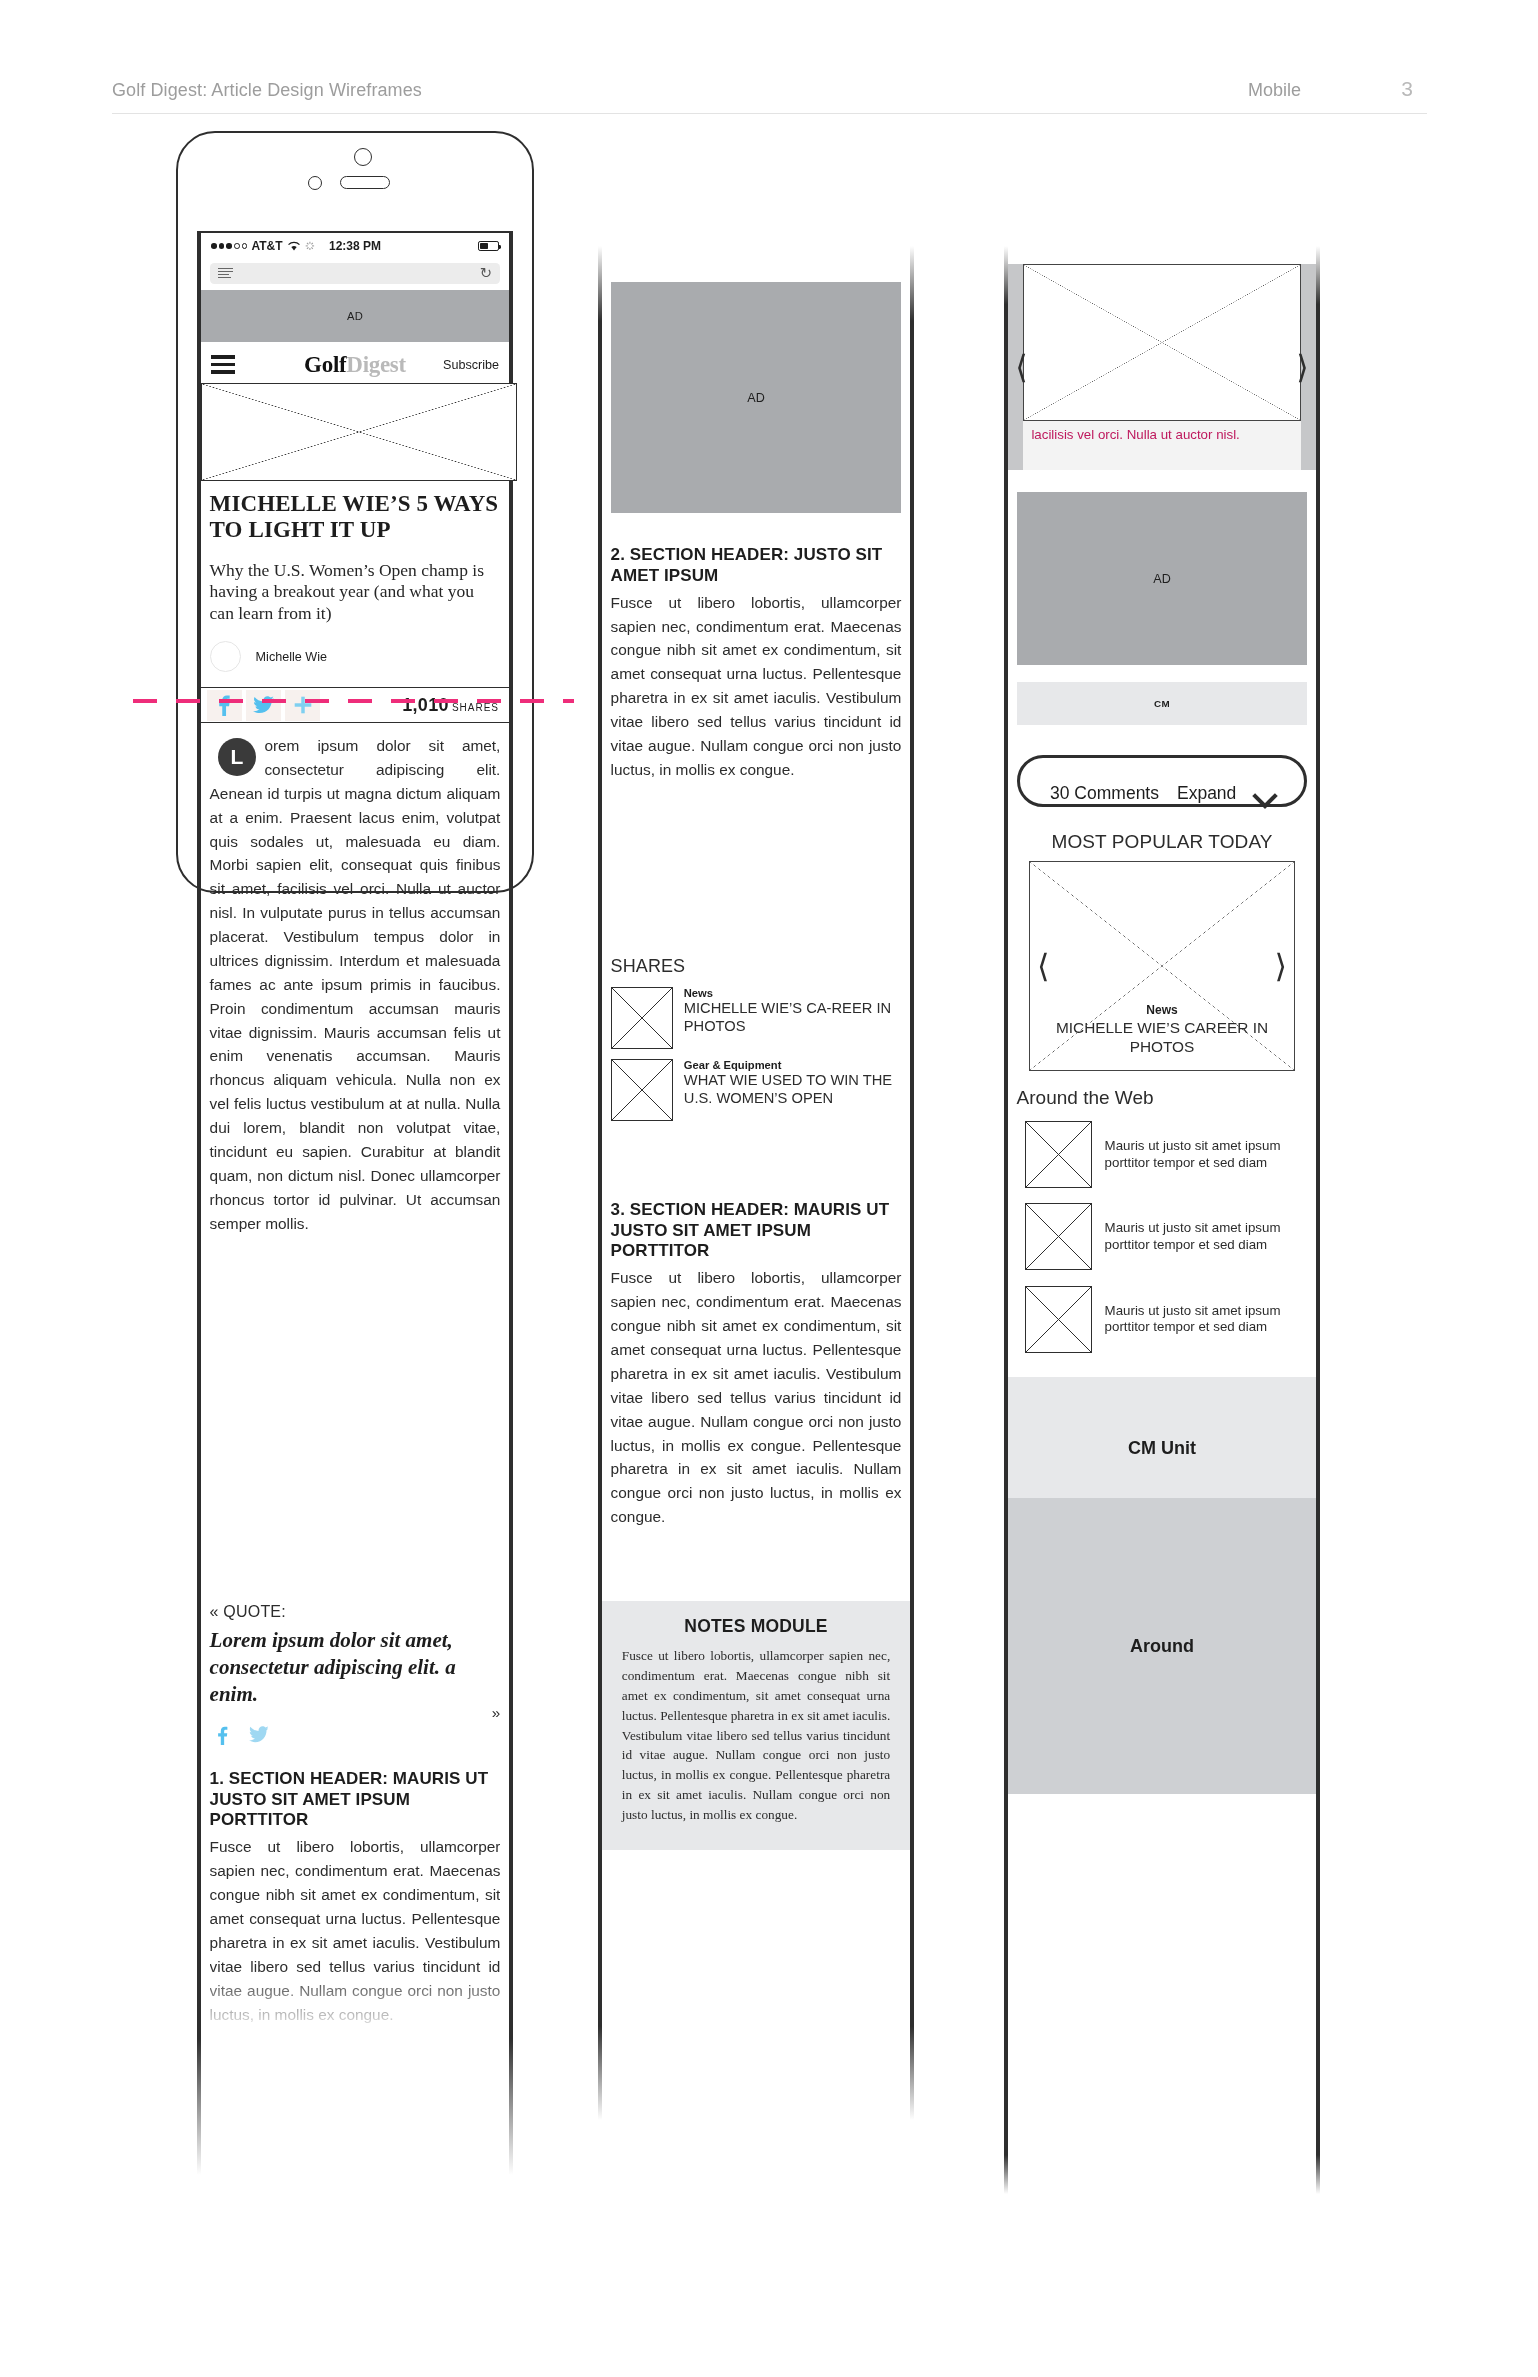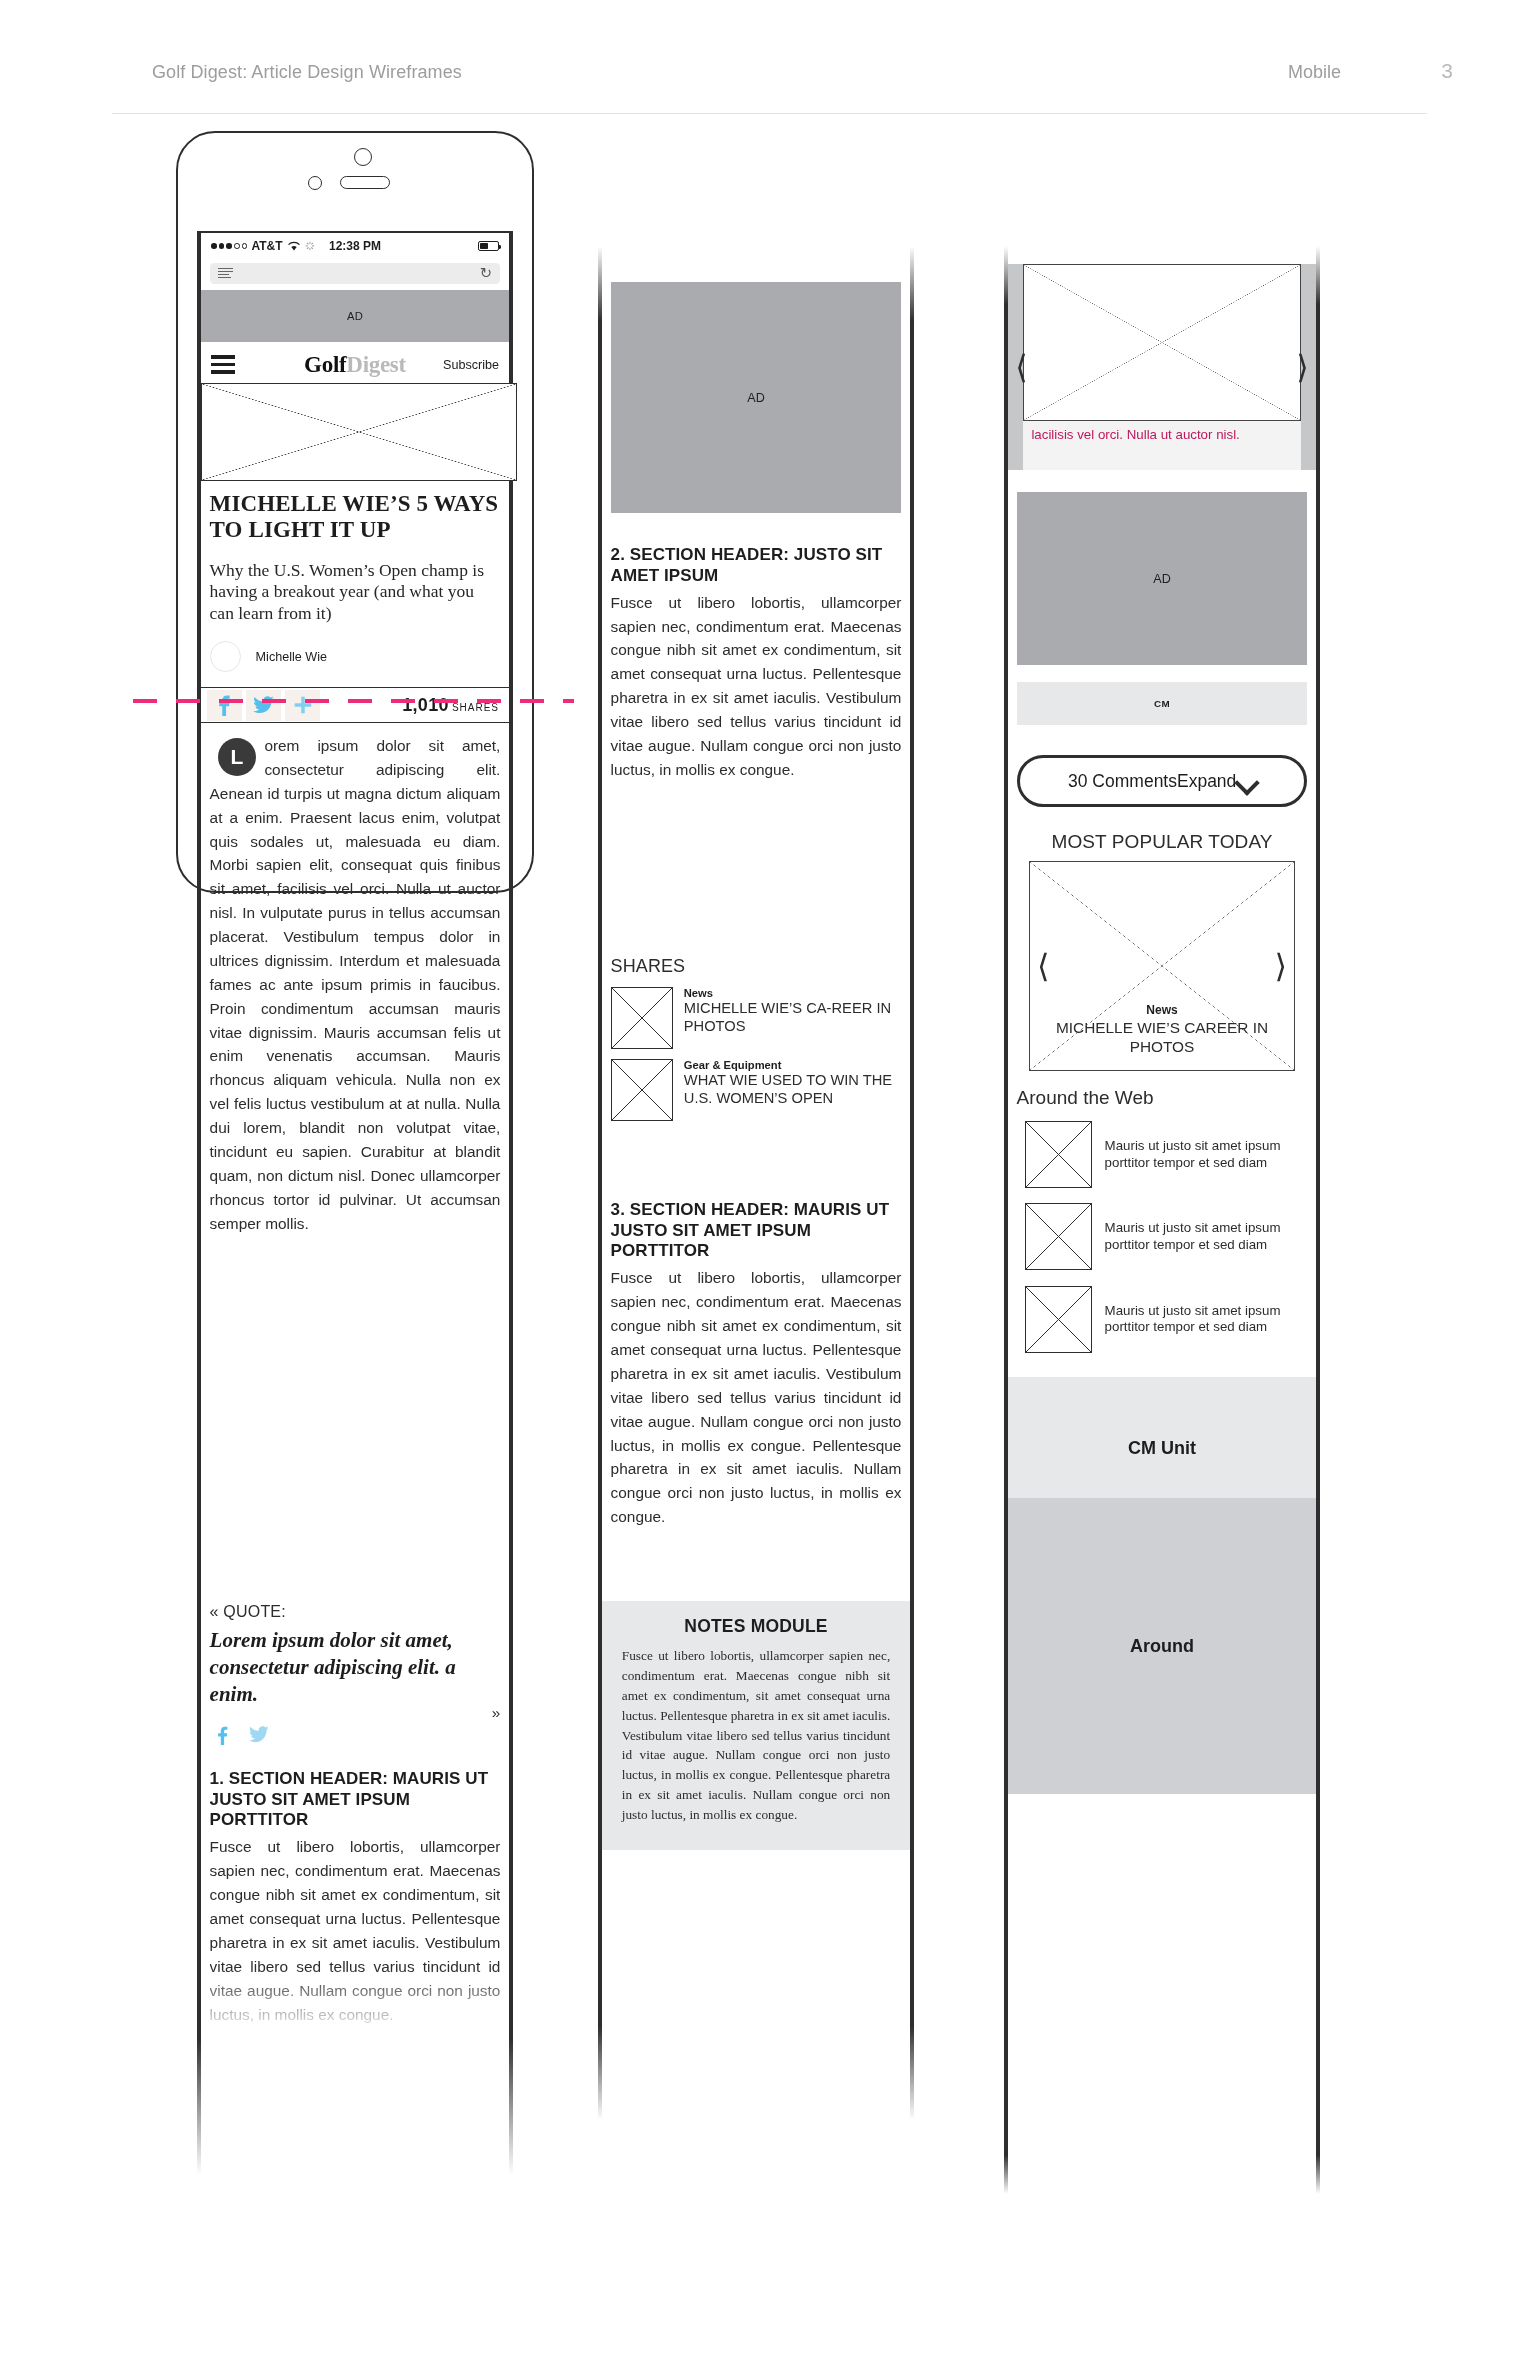--- a/index.html
+++ b/index.html
@@ -6,21 +6,21 @@
   body{
     width:1538px;height:2377px;background:#ffffff;
     font-family:"Liberation Sans", sans-serif;
     -webkit-font-smoothing:antialiased;
     position:relative;overflow:hidden;
   }
   .page{position:absolute;inset:0;}
 
   
   .doc-header{
-    position:absolute;left:112px;top:62px;width:1315px;height:42px;margin-left:40px;
+    position:absolute;left:112px;top:80px;width:1315px;height:42px;
   }
   .doc-title{
     position:absolute;left:0;top:0;font-size:18px;color:#9d9d9d;
     letter-spacing:0.1px;white-space:nowrap;
   }
   .doc-platform{
     position:absolute;right:126px;top:0;font-size:18px;color:#9d9d9d;
   }
   .doc-page-num{
     position:absolute;right:14px;top:-2.8px;font-size:21px;color:#b9b9b9;
@@ -267,21 +267,21 @@
     display:flex;align-items:center;justify-content:center;font-size:12.6px;color:#1f1f1f;
   }
   .cm-bar{
     position:absolute;left:12.6px;right:12.6px;top:436px;height:43px;background:#e7e8ea;
     display:flex;align-items:center;justify-content:center;
     font-size:9.8px;font-weight:bold;color:#1d1d1d;letter-spacing:0.3px;
   }
   .comments-pill{
     position:absolute;left:12.6px;right:12.6px;top:509px;height:52px;
     border:3.5px solid #2e2e2e;border-radius:28px;box-sizing:border-box;
-    display:flex;align-items:center;justify-content:center;background:#fff;
+    display:flex;align-items:flex-end;justify-content:center;gap:18px;background:#fff;
   }
   .comments-count{font-size:17.5px;color:#1d1d1d;}
   .comments-expand{font-size:17.5px;color:#1d1d1d;}
   .caret{
     width:19.6px;height:19.6px;position:relative;
   }
   .caret:before{
     content:"";position:absolute;left:1.4px;top:2.8px;width:14px;height:14px;
     border-right:4.2px solid #2e2e2e;border-bottom:4.2px solid #2e2e2e;
     transform:rotate(45deg);

